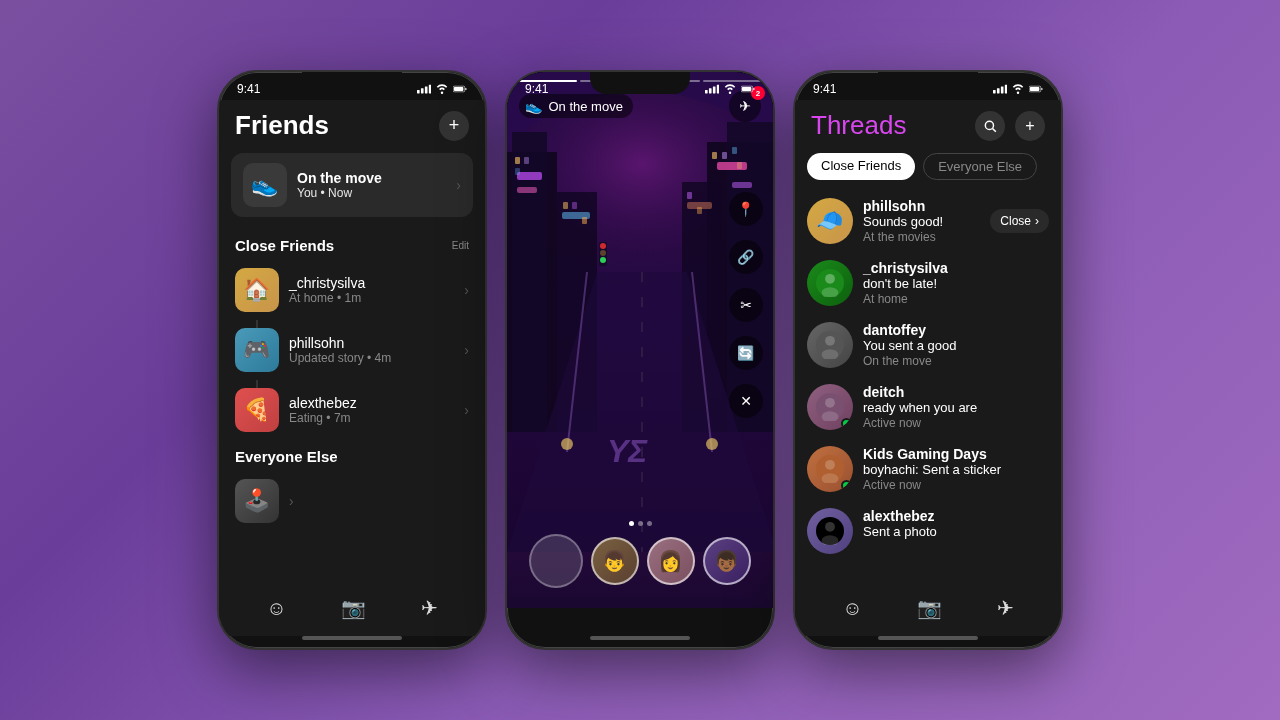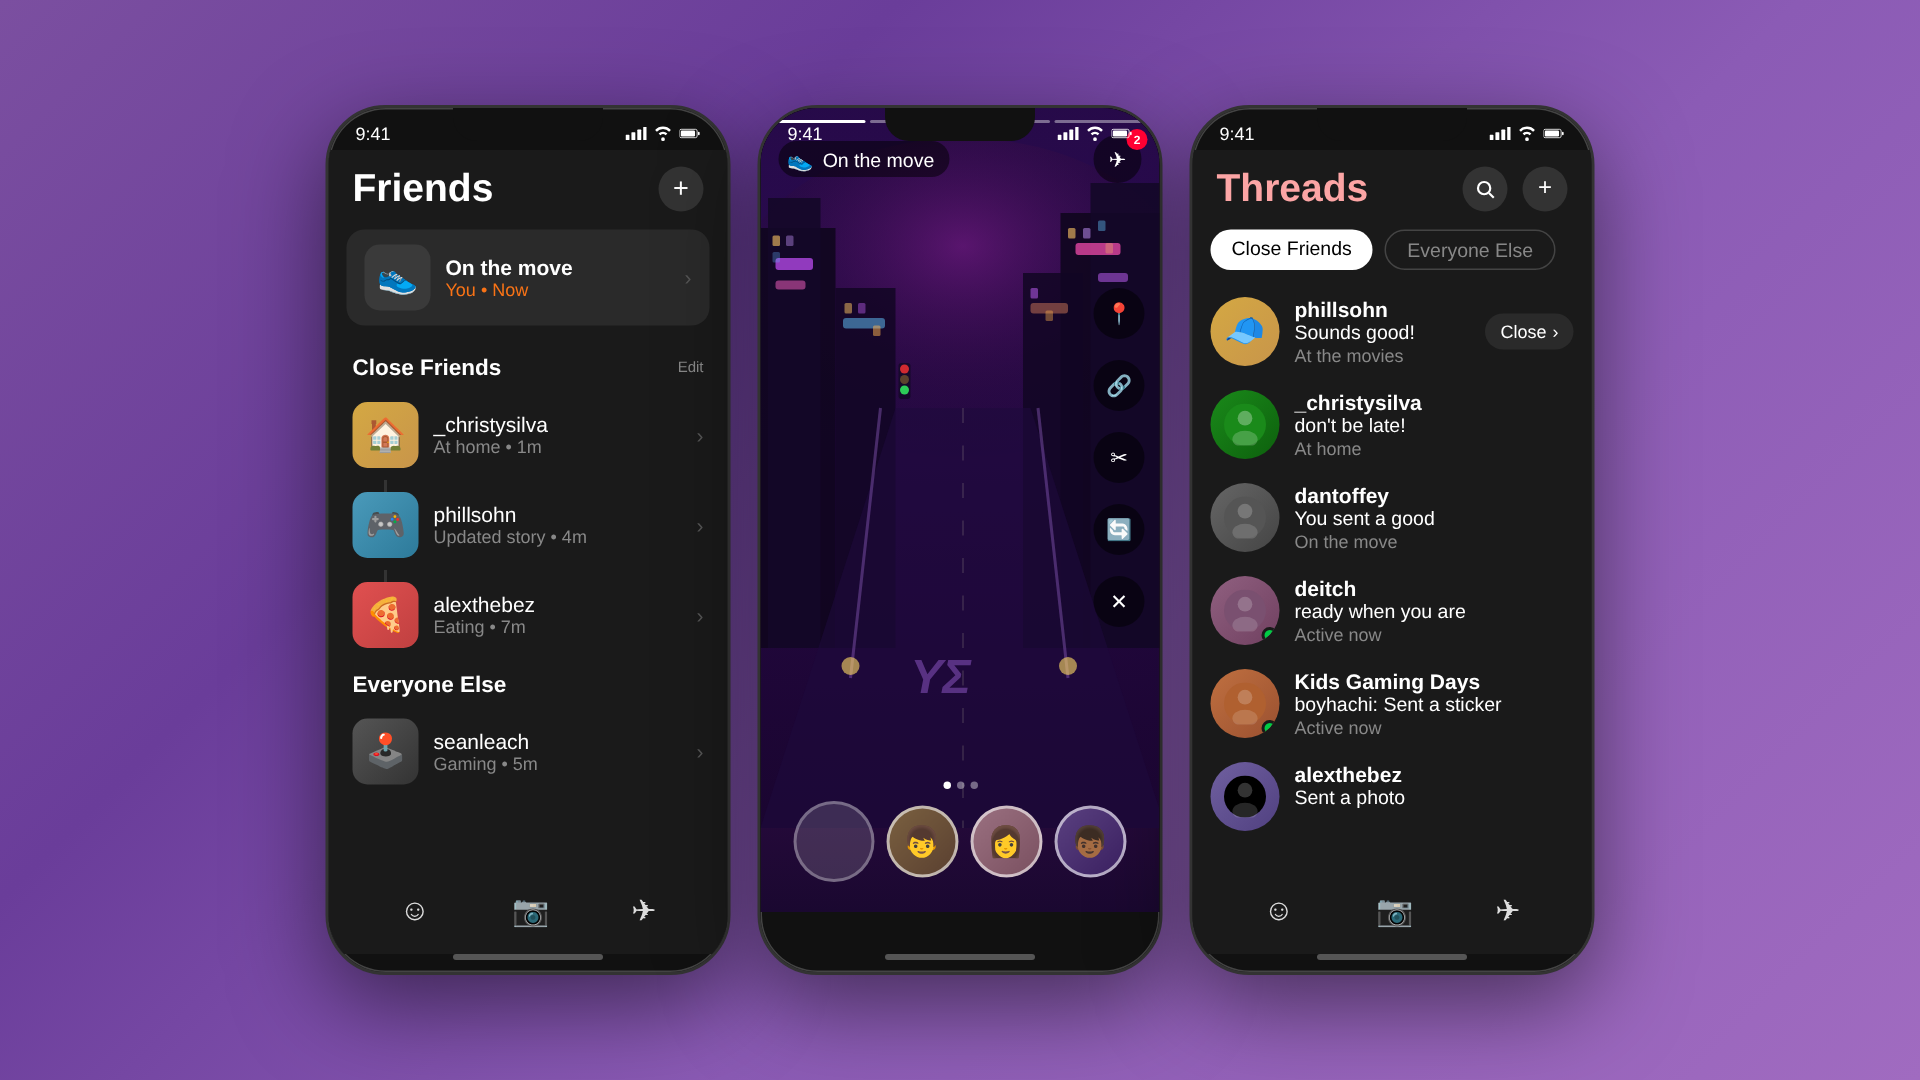--- a/index.html
+++ b/index.html
@@ -118,21 +118,21 @@
     .my-status-icon {
       width: 44px; height: 44px;
       background: #3a3a3a;
       border-radius: 10px;
       display: flex; align-items: center; justify-content: center;
       font-size: 22px;
     }
 
     .my-status-info { flex: 1; }
     .my-status-name { color: #fff; font-size: 14px; font-weight: 600; }
-    .my-status-sub { color: #f97316; font-size: 12px; }
+    .my-status-sub { color: #e5e5e5; font-size: 12px; }
 
     .chevron { color: #555; font-size: 14px; }
 
     .section-header {
       display: flex;
       justify-content: space-between;
       align-items: center;
       padding: 8px 16px 6px;
     }
 
@@ -333,21 +333,21 @@
     
     .threads-page { background: #1a1a1a; height: 100%; position: relative; }
 
     .threads-header {
       display: flex;
       justify-content: space-between;
       align-items: center;
       padding: 10px 16px 8px;
     }
 
-    .threads-title { color: #fca5a5; font-size: 26px; font-weight: 700; }
+    .threads-title { color: #d946ef; font-size: 26px; font-weight: 400; }
 
     .threads-header-actions { display: flex; gap: 10px; }
 
     .header-action-btn {
       width: 30px; height: 30px;
       background: #333;
       border-radius: 50%;
       display: flex; align-items: center; justify-content: center;
       color: #fff;
       font-size: 14px;
@@ -504,24 +504,20 @@
         </div>
         <span class="chevron">›</span>
       </div>
 
       <div class="section-header">
         <span class="section-title">Everyone Else</span>
       </div>
 
       <div class="status-item">
         <div class="status-item-avatar avatar-sean">🕹️</div>
-        <div class="status-item-info">
-          <div class="status-item-name">seanleach</div>
-          <div class="status-item-sub">Gaming • 5m</div>
-        </div>
         <span class="chevron">›</span>
       </div>
 
       <div class="bottom-nav">
         <span class="nav-icon">☺</span>
         <span class="nav-icon">📷</span>
         <span class="nav-icon">✈</span>
       </div>
     </div>
   </div>

